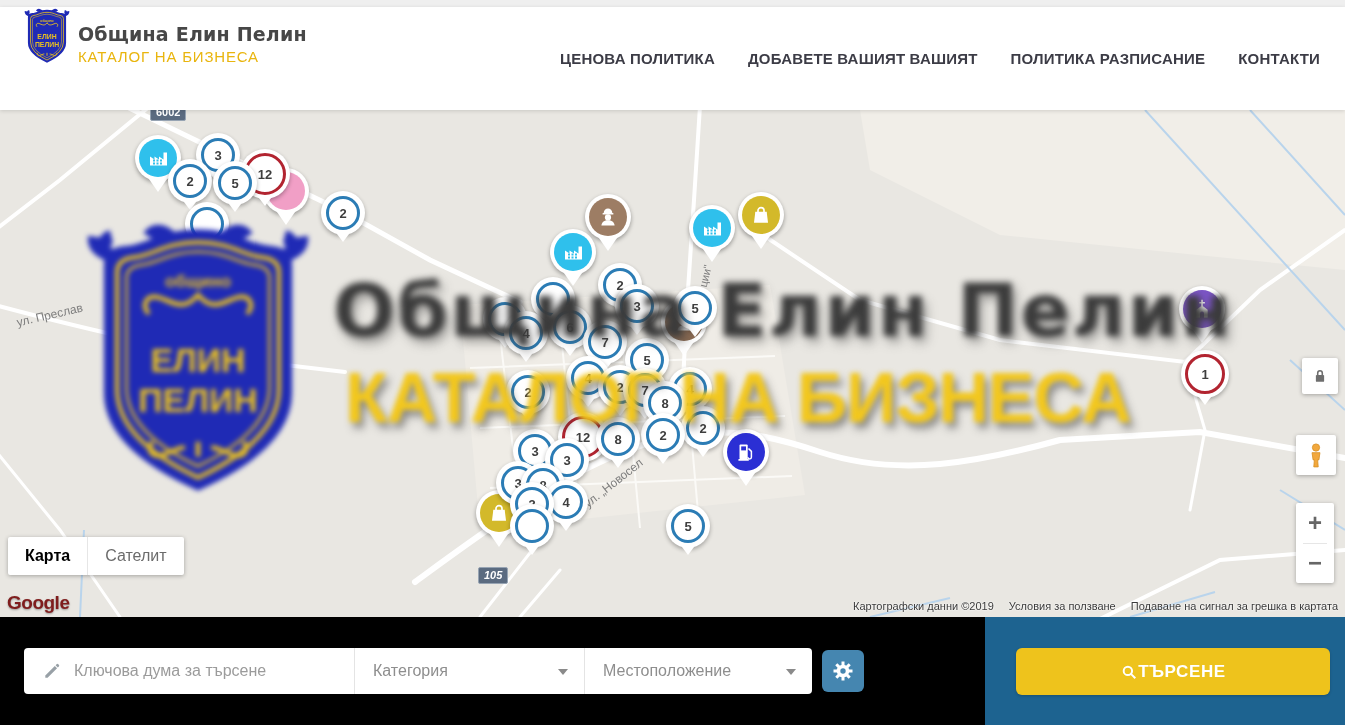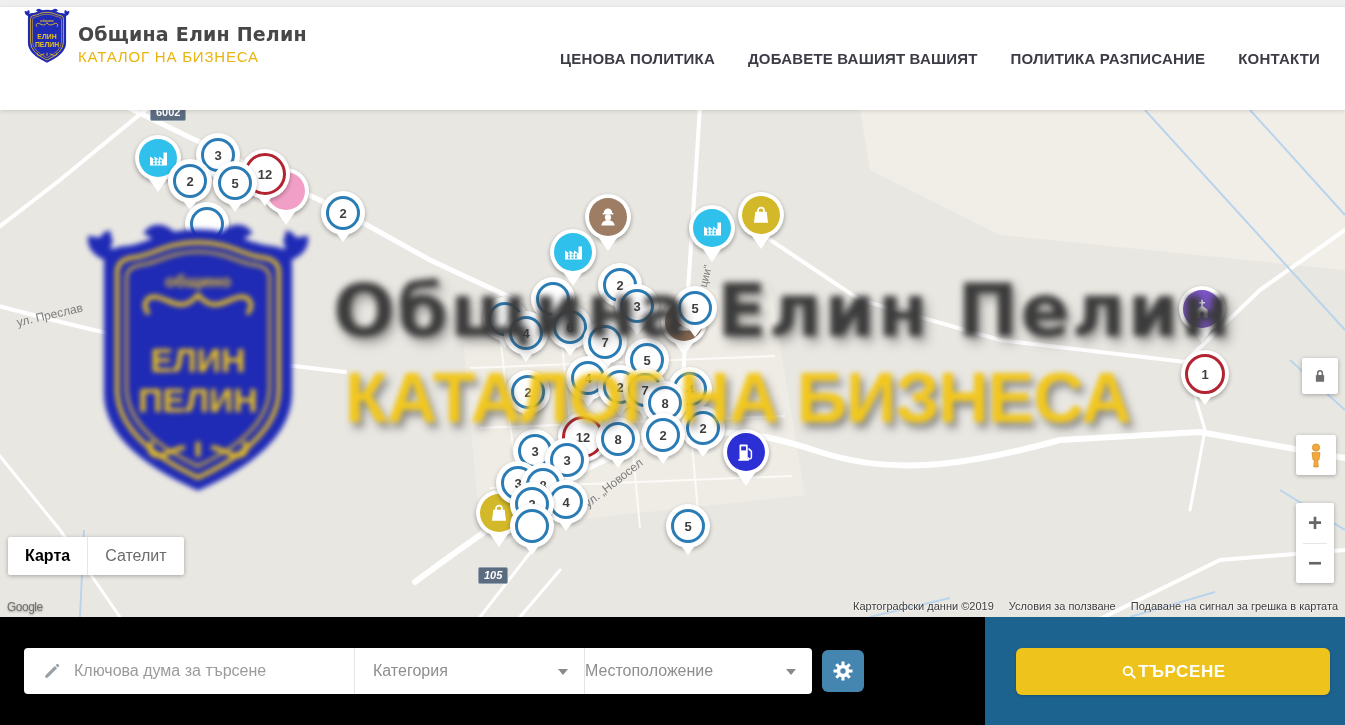--- a/index.html
+++ b/index.html
@@ -57,21 +57,21 @@
   .wm-line2 { left:345px; top:248px; font-weight:700; font-size:70px; color:#f2c71d;
               letter-spacing:-1px; filter:blur(2.8px);
               text-shadow:4px 6px 7px rgba(50,50,50,.55); white-space:nowrap; }
 
   
   .maptype { position:absolute; left:8px; top:427px; height:38px; display:flex;
              background:#fff; box-shadow:0 1px 4px rgba(0,0,0,.3); border-radius:2px; z-index:30; }
   .maptype .mt { padding:2px 17px; display:flex; align-items:center; font-size:16px; cursor:pointer; }
   .mt-map { font-weight:700; color:#000; border-right:1px solid #e6e6e6; }
   .mt-sat { color:#6b6b6b; }
-  .glogo { position:absolute; left:7px; bottom:3px; color:#737373; font-size:12px; font-weight:400;
+  .glogo { position:absolute; left:7px; bottom:3px; color:#7f1d1d; font-size:19px; font-weight:700;
            letter-spacing:-.5px; text-shadow:0 1px 2px rgba(0,0,0,.35); z-index:30; cursor:pointer; }
   .attrib { position:absolute; right:7px; bottom:5px; display:flex; gap:15px; font-size:11px;
             color:#3a3a3a; z-index:30; text-shadow:0 0 2px #fff,0 0 2px #fff; }
   .attrib span, .attrib a { color:#3a3a3a; text-decoration:none; }
   .attrib a { cursor:pointer; }
   .ctrl { position:absolute; background:#fff; box-shadow:0 1px 4px rgba(0,0,0,.3);
           border-radius:2px; z-index:30; display:flex; align-items:center; justify-content:center;
           cursor:pointer; }
   .ctrl-lock { left:1302px; top:248px; width:36px; height:36px; }
   .ctrl-peg  { left:1296px; top:325px; width:40px; height:40px; }
@@ -84,21 +84,21 @@
 
   
   .bar { position:relative; width:1345px; height:108px; background:#000000; }
   .bar-right { position:absolute; right:0; top:0; width:360px; height:100%; background:#1d6390; }
   .field { position:absolute; left:24px; top:31px; width:788px; height:46px; background:#fff;
            border-radius:4px; box-shadow:0 1px 3px rgba(0,0,0,.25); display:flex; align-items:center; }
   .fsec { height:100%; display:flex; align-items:center; position:relative; }
   .fsec + .fsec { border-left:1px solid #e4e4e4; }
   .fsec-kw  { width:330px; padding-left:18px; }
   .fsec-cat { width:230px; padding-left:18px; cursor:pointer; }
-  .fsec-loc { width:228px; cursor:pointer; }
+  .fsec-loc { width:228px; padding-left:18px; cursor:pointer; }
   .fsec input { border:none; outline:none; font-size:16px; color:#444; width:230px;
                 font-family:"Liberation Sans", sans-serif; margin-left:12px; }
   .fsec input::placeholder { color:#9b9b9b; }
   .sel-label { font-size:16px; color:#8e8e8e; }
   .caret { position:absolute; right:16px; top:50%; margin-top:-2px;
            border:5px solid transparent; border-top:6px solid #8a8a8a; border-bottom:0; }
   .gear-btn { position:absolute; left:822px; top:33px; width:42px; height:42px; background:#4586b0;
               border-radius:6px; display:flex; align-items:center; justify-content:center;
               cursor:pointer; }
   .search-btn { position:absolute; left:1016px; top:31px; width:314px; height:47px;

